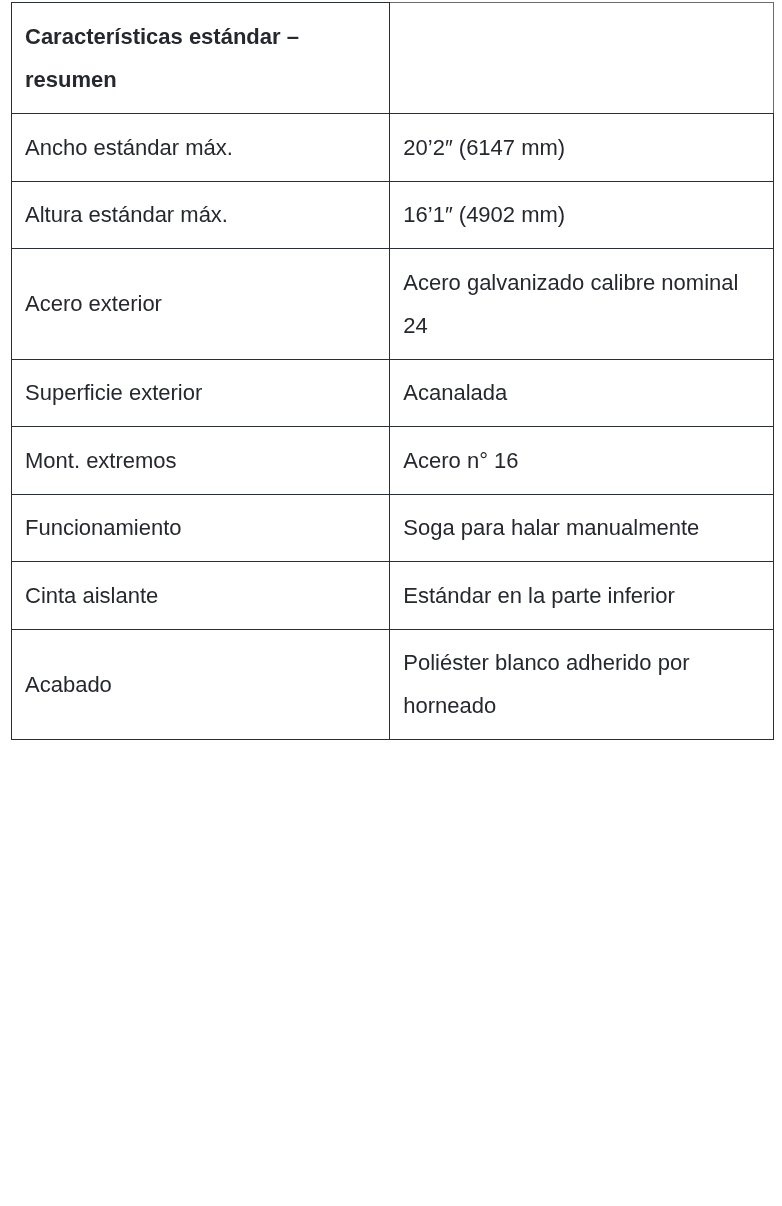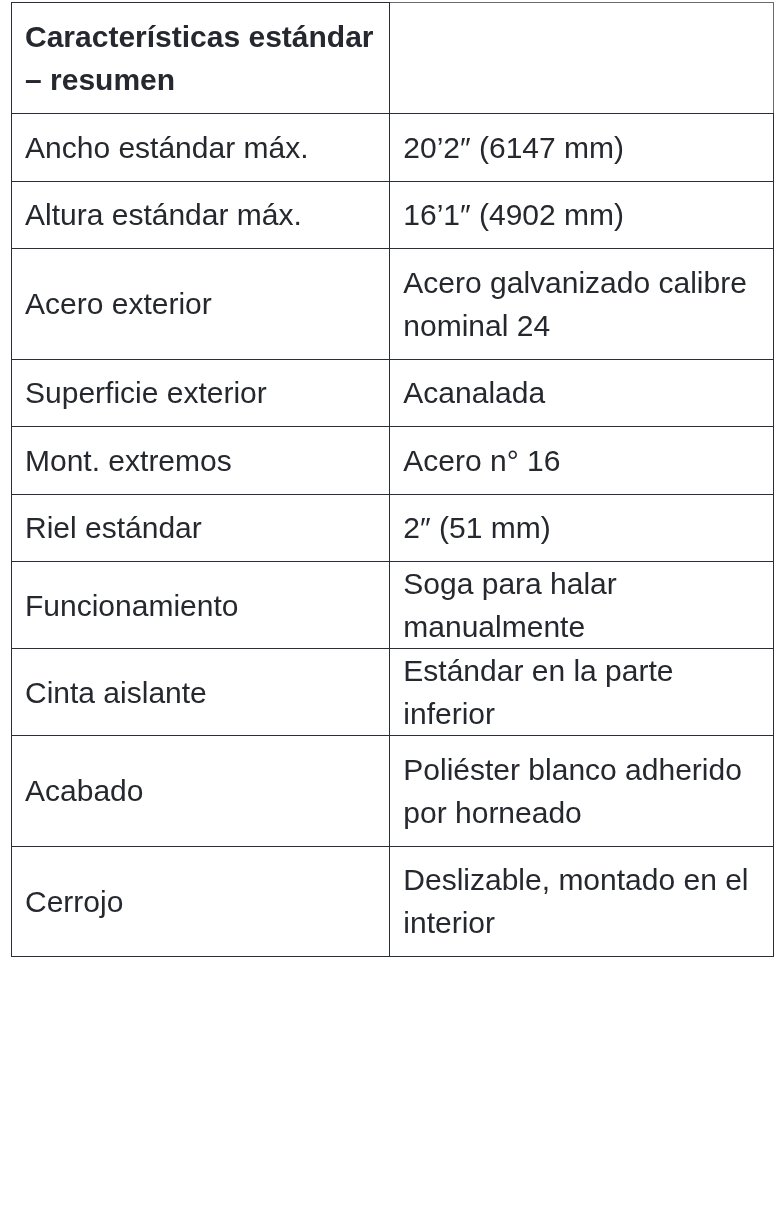--- a/index.html
+++ b/index.html
@@ -14,21 +14,21 @@
       position: relative;
     }
     .spec-table {
       position: absolute;
       left: 11px;
       top: 2px;
       width: 763px;
       border-collapse: collapse;
       table-layout: fixed;
       font-family: "Liberation Sans", sans-serif;
-      font-size: 30px;
+      font-size: 22px;
       color: #25282e;
     }
     .spec-table td, .spec-table th {
       border: 1.5px solid #2a2e36;
       padding: 0 13px;
       vertical-align: middle;
       text-align: left;
       line-height: 43px;
     }
     .spec-table th {
@@ -74,33 +74,25 @@
     </tr>
     <tr class="single">
       <td>Superficie exterior</td>
       <td>Acanalada</td>
     </tr>
     <tr class="single">
       <td>Mont. extremos</td>
       <td>Acero n° 16</td>
     </tr>
     <tr class="single">
-      <td>Riel estándar</td>
-      <td>2″ (51 mm)</td>
-    </tr>
-    <tr class="single">
       <td>Funcionamiento</td>
       <td>Soga para halar manualmente</td>
     </tr>
     <tr class="single">
       <td>Cinta aislante</td>
       <td>Estándar en la parte inferior</td>
     </tr>
     <tr class="double">
       <td>Acabado</td>
       <td>Poliéster blanco adherido por horneado</td>
     </tr>
-    <tr class="double">
-      <td>Cerrojo</td>
-      <td>Deslizable, montado en el interior</td>
-    </tr>
   </tbody>
 </table>
 
 </body></html>

